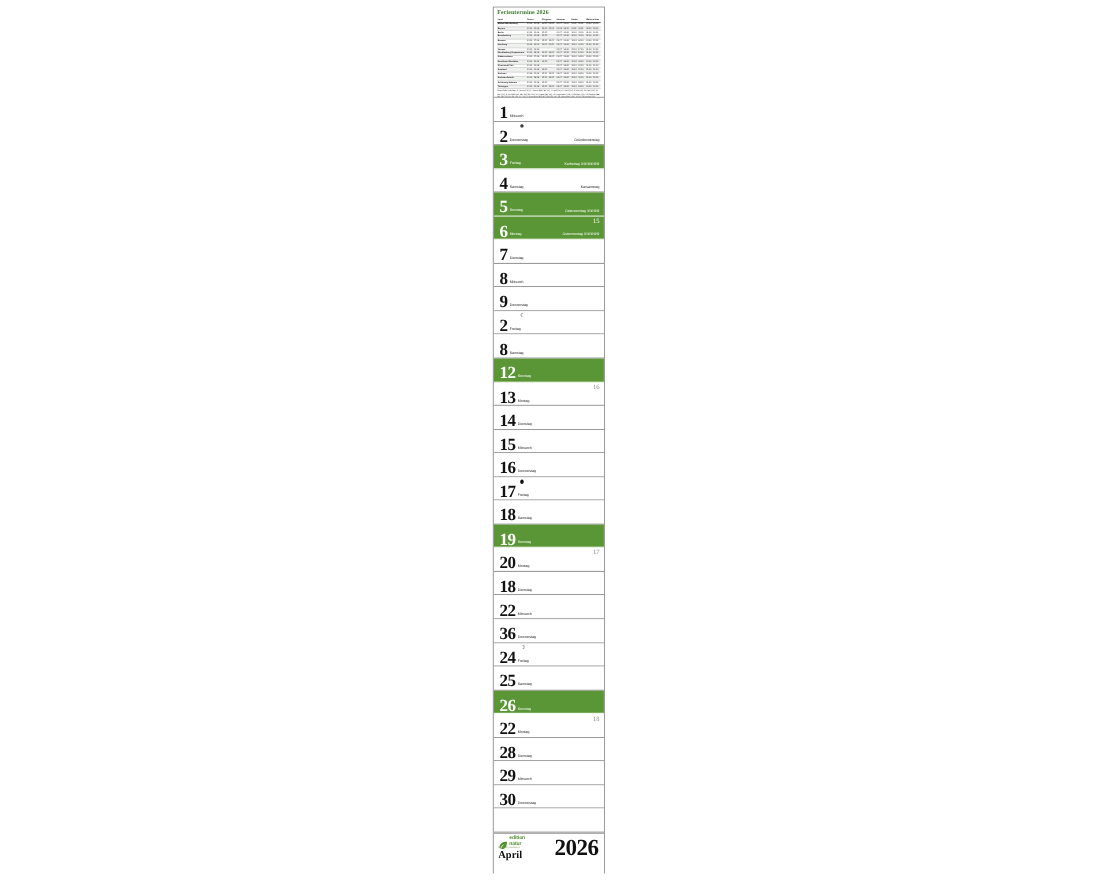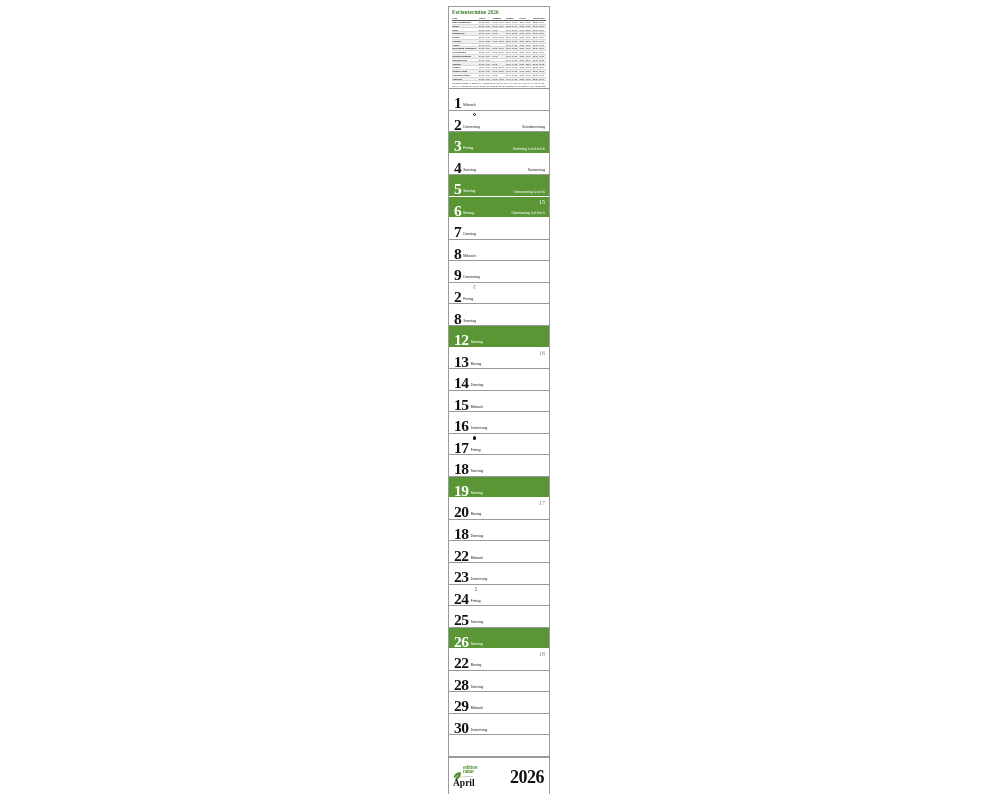--- a/index.html
+++ b/index.html
@@ -152,21 +152,21 @@
     color: #111;
   }
   .day-row.empty { background:#fff; }
 
   
   .footer {
     flex: 0 0 auto;
     height: 40px;
     border-top: 1px solid #9a9a9a;
     display: flex;
-    align-items: center;
+    align-items: flex-start;
     justify-content: space-between;
     padding: 2px 5px 3px 4px;
     background: #fff;
   }
   .brand { display: flex; flex-direction: column; align-items: flex-start; }
   .brand-top { display: flex; align-items: center; gap: 1px; }
   .leaf {
     width: 9px; height: 9px;
     flex: 0 0 auto;
   }
@@ -195,21 +195,21 @@
   .month-name {
     font-family: "Liberation Serif", serif;
     font-size: 9.5px;
     font-weight: bold;
     color: #111;
     line-height: 10px;
     margin-top: 1px;
   }
   .year {
     font-family: "Liberation Serif", serif;
-    font-size: 18px;
+    font-size: 21px;
     font-weight: bold;
     color: #111;
     line-height: 20px;
     letter-spacing: -0.5px;
     margin-left: 25px;
   }
 </style>
 </head>
 <body>
 
@@ -460,21 +460,21 @@
         </div>
         <div class="day-row ">
           <span class="day-num">18</span>
           <span class="day-name">Dienstag</span>
         </div>
         <div class="day-row ">
           <span class="day-num">22</span>
           <span class="day-name">Mittwoch</span>
         </div>
         <div class="day-row ">
-          <span class="day-num">23</span>
+          <span class="day-num">36</span>
           <span class="day-name">Donnerstag</span>
         </div>
         <div class="day-row ">
           <span class="day-num">24</span>
           <span class="day-name">Freitag</span>
           <span class="moon moon-first">☽</span>
         </div>
         <div class="day-row ">
           <span class="day-num">25</span>
           <span class="day-name">Samstag</span>

